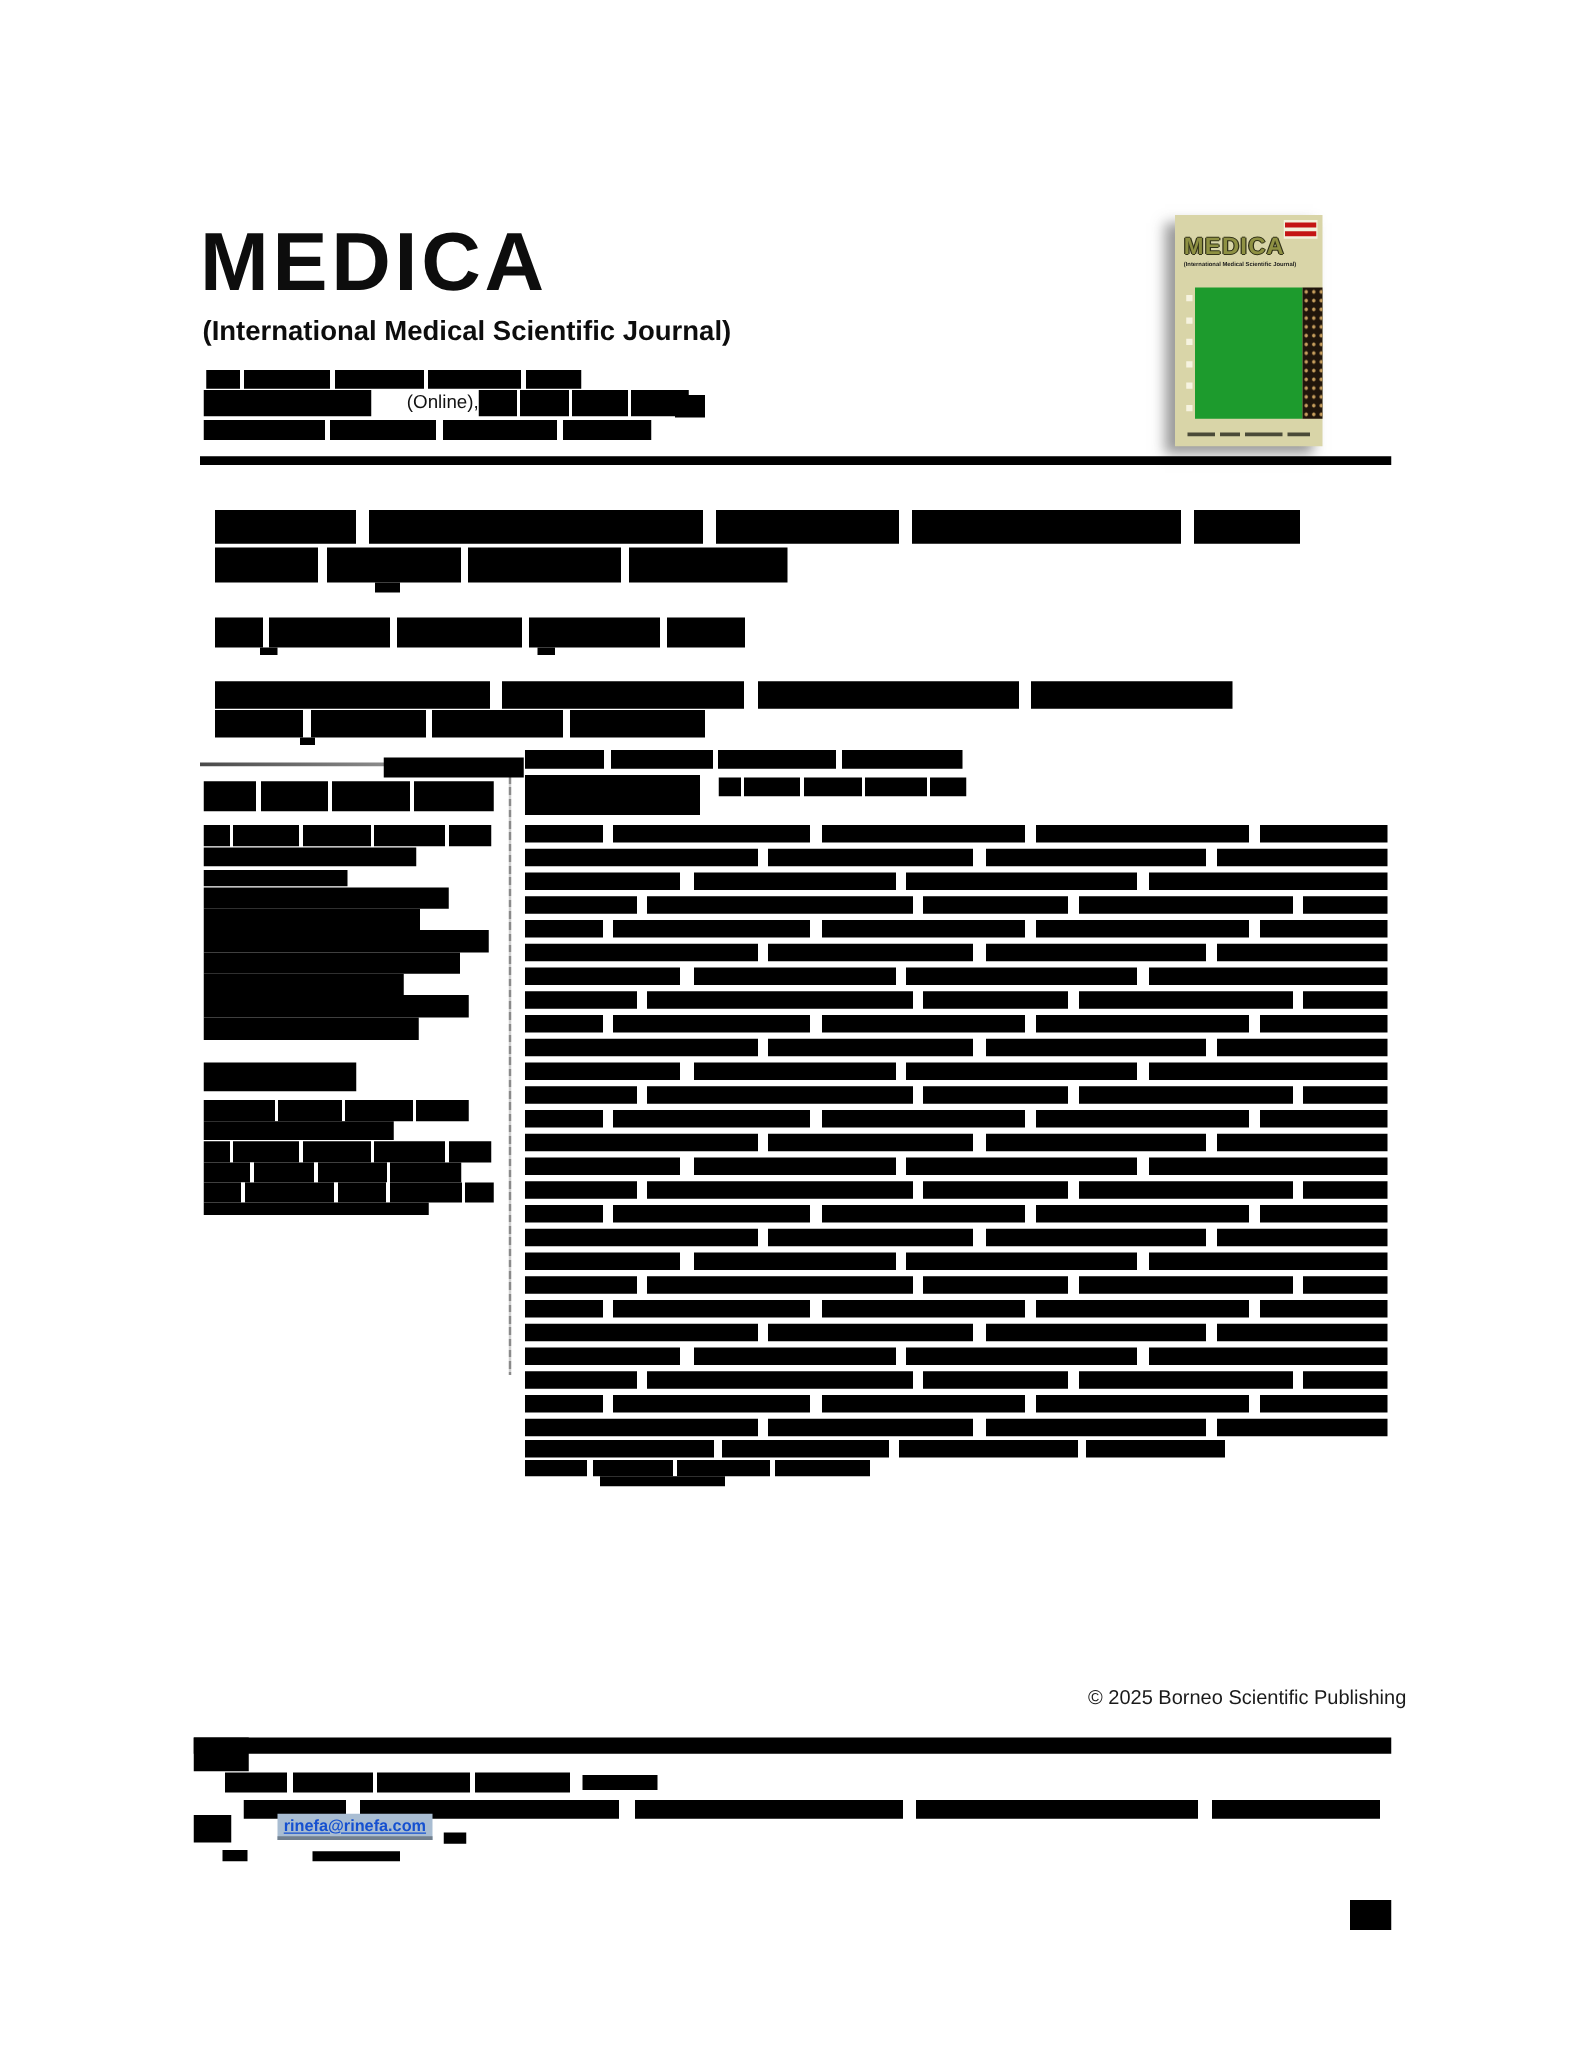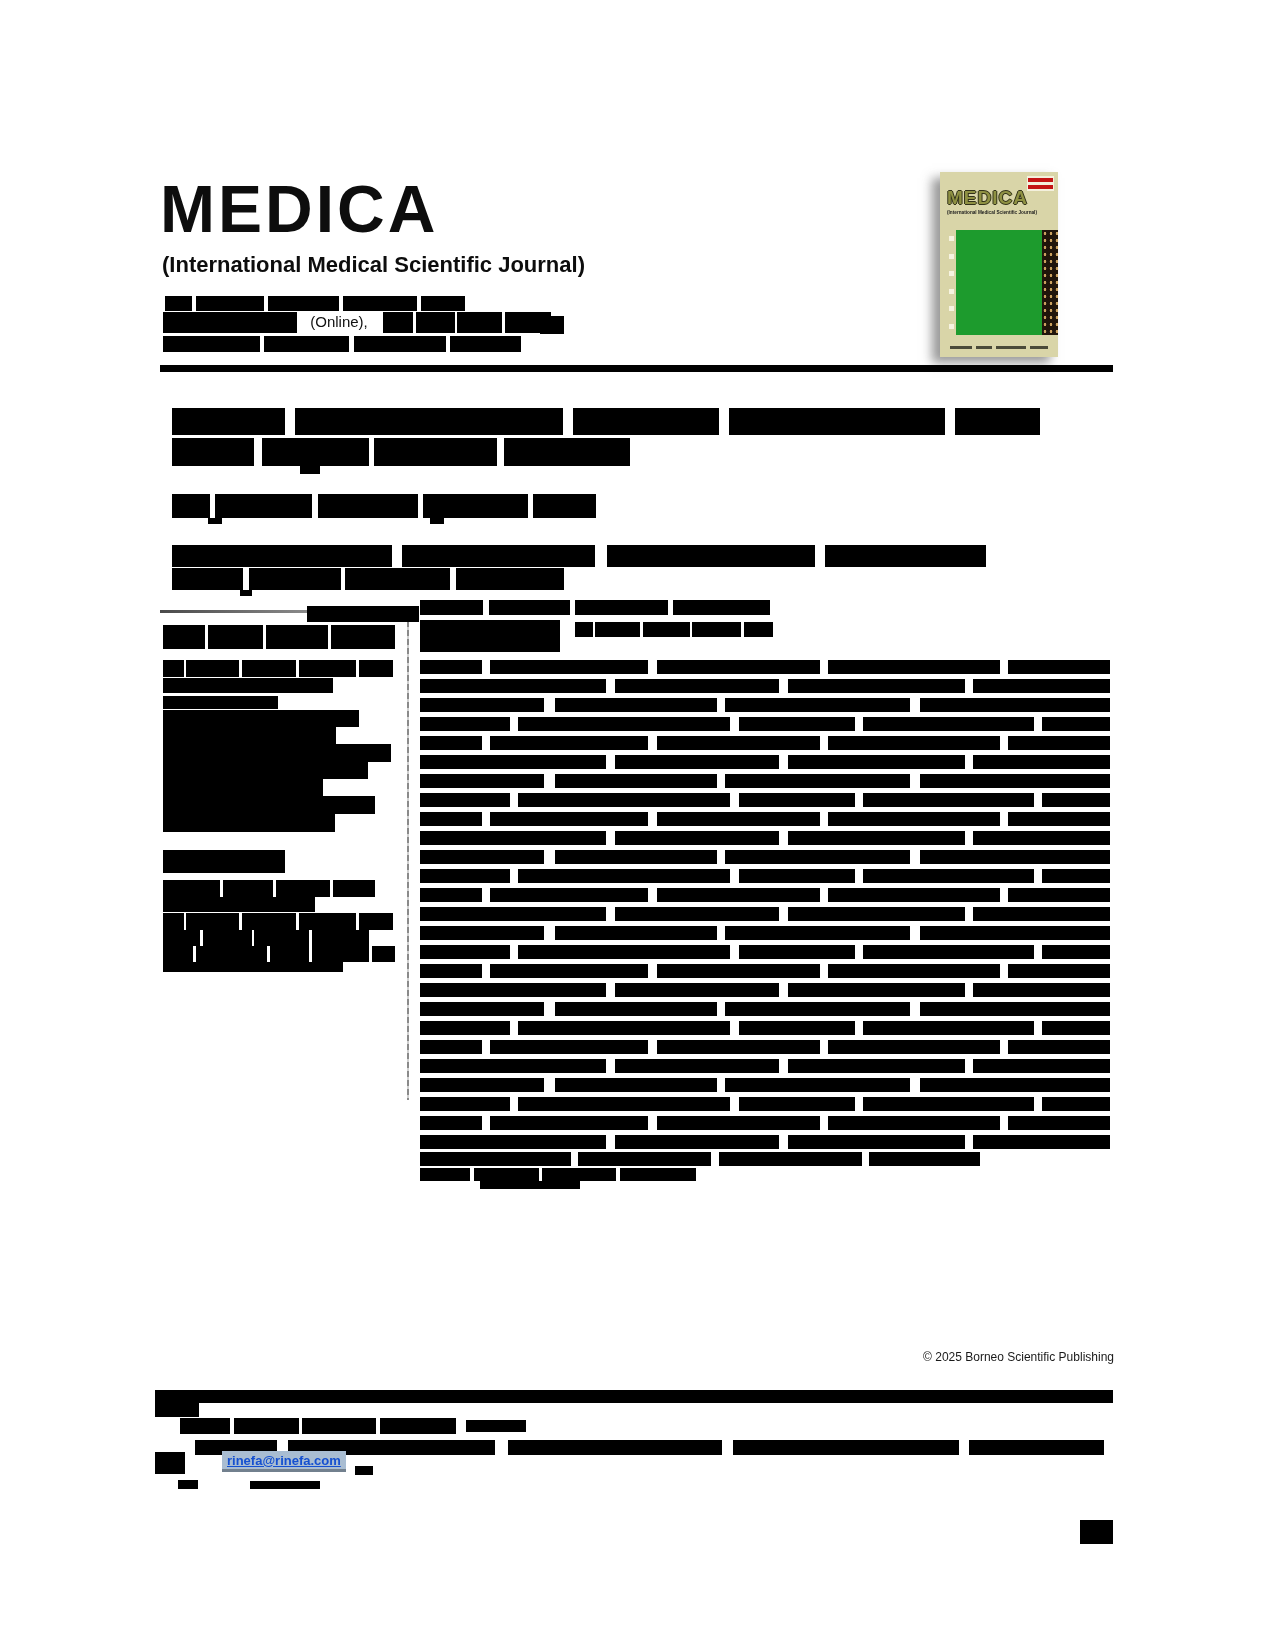--- a/index.html
+++ b/index.html
@@ -4,21 +4,21 @@
 <style>
   html,body{margin:0;padding:0;background:#fff;}
   .page{position:relative;width:1275px;height:1603px;background:#ffffff;overflow:hidden;
         font-family:"Liberation Sans","DejaVu Sans",sans-serif;color:#111;}
 
   
   .journal-title{position:absolute;left:160px;top:176px;font-size:66px;font-weight:bold;
                  letter-spacing:3px;line-height:1;color:#0d0d0d;}
   .journal-subtitle{position:absolute;left:162px;top:252px;font-size:22px;font-weight:bold;color:#0d0d0d;}
   .issn-online{position:absolute;left:295px;top:311px;width:88px;height:22px;background:#fff;
-               font-size:15px;line-height:22px;text-align:center;color:#111;}
+               font-size:15px;line-height:22px;text-align:right;color:#111;}
 
   
   .red{position:absolute;background:#000;}
   .gA{background:linear-gradient(90deg,#000 0 18%,#fff 18% 19.6%,#000 19.6% 43%,#fff 43% 44.2%,#000 44.2% 71%,#fff 71% 72.4%,#000 72.4% 100%);}
   .gB{background:linear-gradient(90deg,#000 0 9%,#fff 9% 10.2%,#000 10.2% 33%,#fff 33% 34.4%,#000 34.4% 58%,#fff 58% 59.2%,#000 59.2% 84%,#fff 84% 85.2%,#000 85.2% 100%);}
   .gC{background:linear-gradient(90deg,#000 0 27%,#fff 27% 28.2%,#000 28.2% 52%,#fff 52% 53.4%,#000 53.4% 79%,#fff 79% 80.2%,#000 80.2% 100%);}
   .gD{background:linear-gradient(90deg,#000 0 13%,#fff 13% 14.2%,#000 14.2% 45%,#fff 45% 46.2%,#000 46.2% 63%,#fff 63% 64.2%,#000 64.2% 89%,#fff 89% 90.2%,#000 90.2% 100%);}
 
   .header-rule{position:absolute;left:160px;top:365px;width:953px;height:7px;background:#000;}
   .info-top-rule{position:absolute;left:160px;top:610px;width:247px;height:3px;
@@ -42,21 +42,21 @@
   .cover-green{flex:1;background:#1d9b2d;}
   .cover-batik{width:16px;background-color:#20150b;
                background-image:radial-gradient(#c9a05e 1px,rgba(0,0,0,0) 1.6px);background-size:6px 7px;}
   .cover-footline{position:absolute;left:10px;right:8px;bottom:7px;height:6px;display:flex;gap:4px;align-items:center;}
   .cover-footline i{display:block;height:3px;background:#4a4a38;}
   .cover-footline i:nth-child(1){width:22px;}
   .cover-footline i:nth-child(2){width:16px;}
   .cover-footline i:nth-child(3){width:30px;}
   .cover-footline i:nth-child(4){width:18px;}
 
-  .copyright{position:absolute;top:1350px;right:161px;font-size:12px;color:#1a1a1a;}
+  .copyright{position:absolute;top:1350px;right:150px;font-size:16px;color:#1a1a1a;}
 
   .email-link{position:absolute;left:222px;top:1451px;display:inline-block;padding:2px 5px 1px 5px;
               background:#a9bdd2;border-bottom:3px solid #72808e;color:#1550d0;font-weight:bold;
               font-size:13px;text-decoration:underline;cursor:pointer;}
 </style>
 </head>
 <body>
 
 <div class="page">
 

